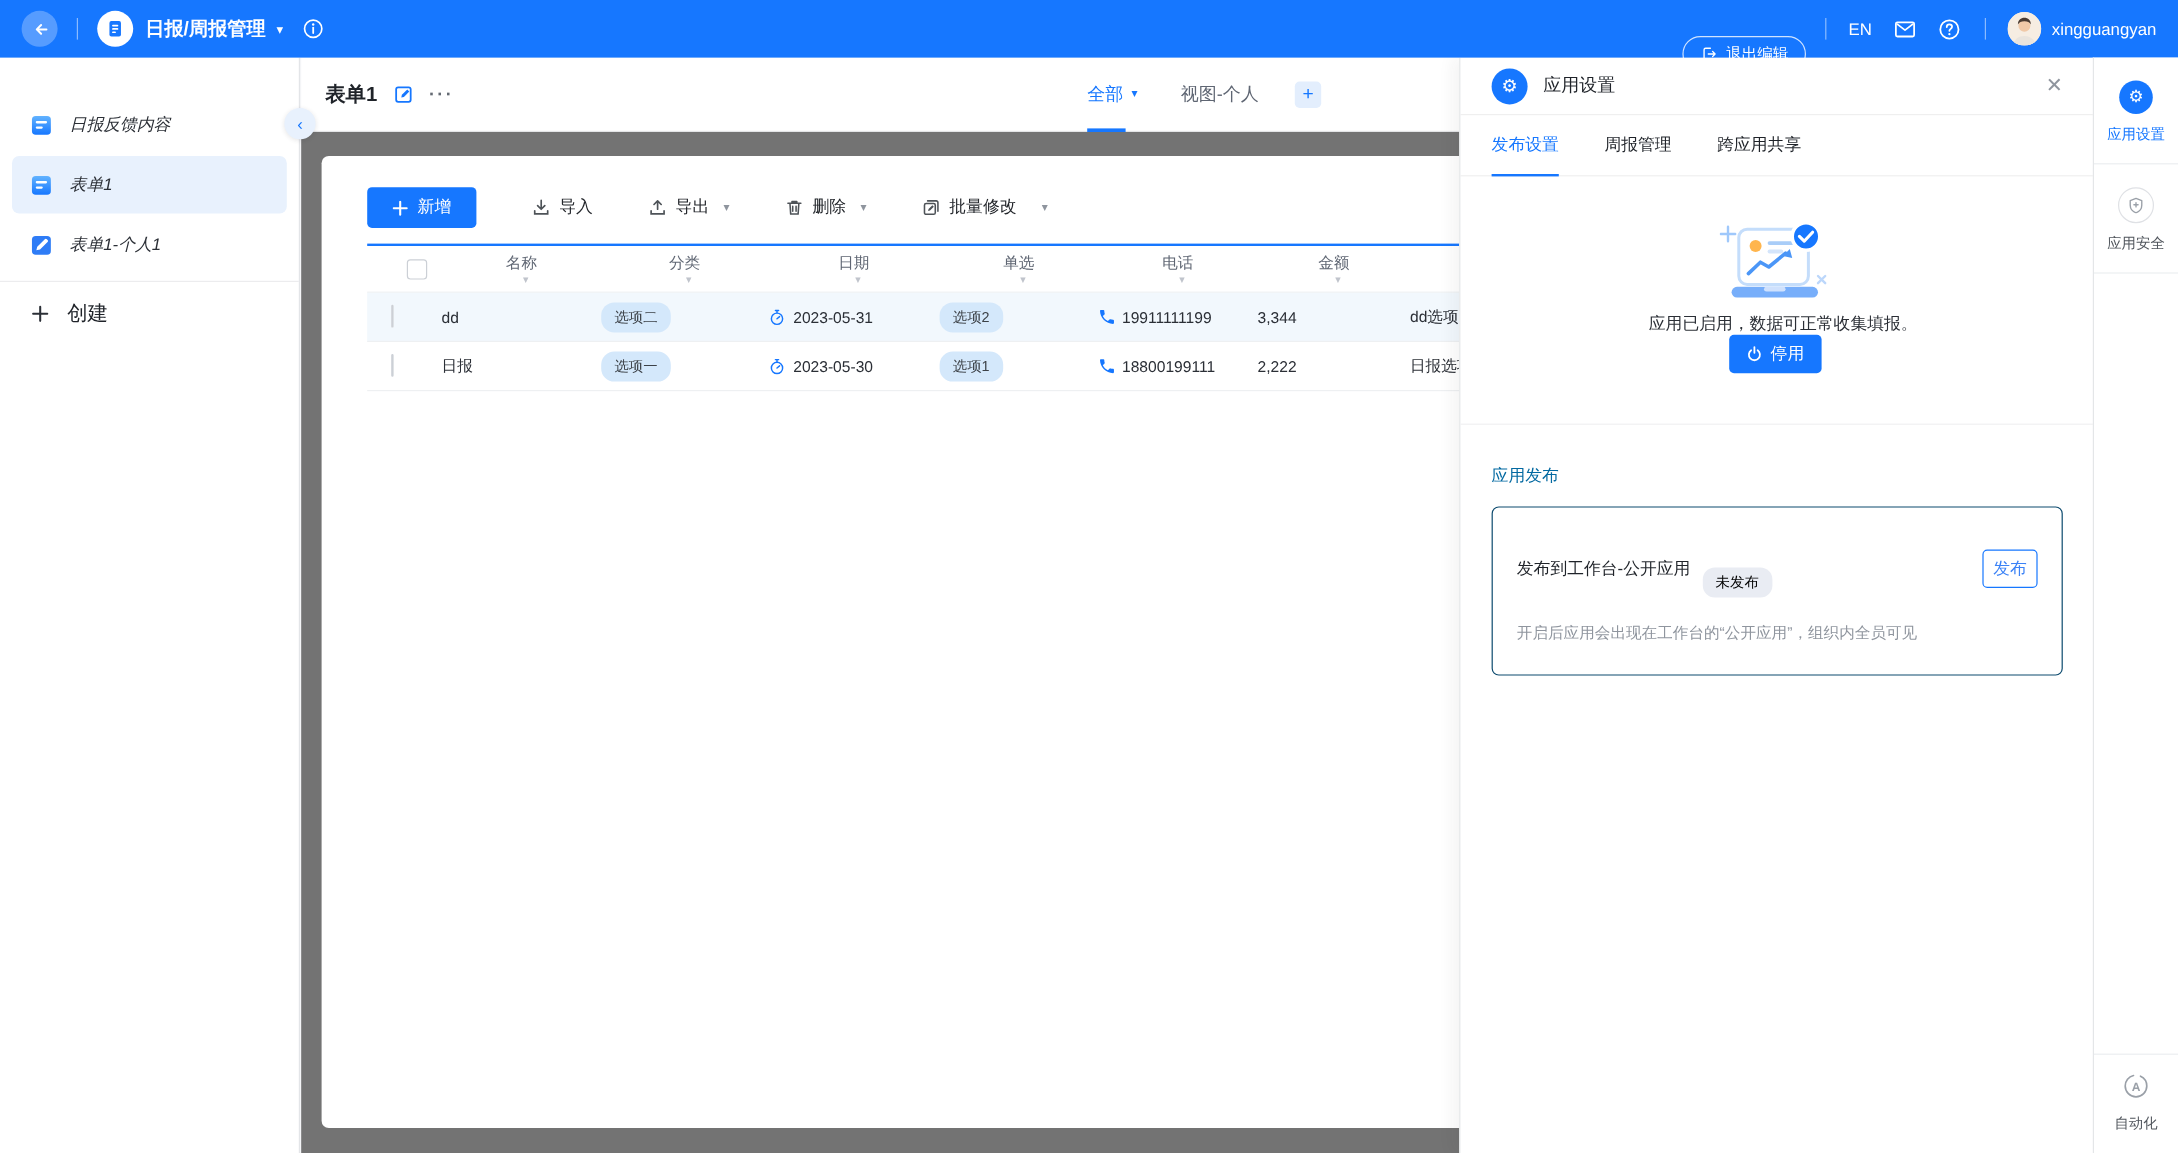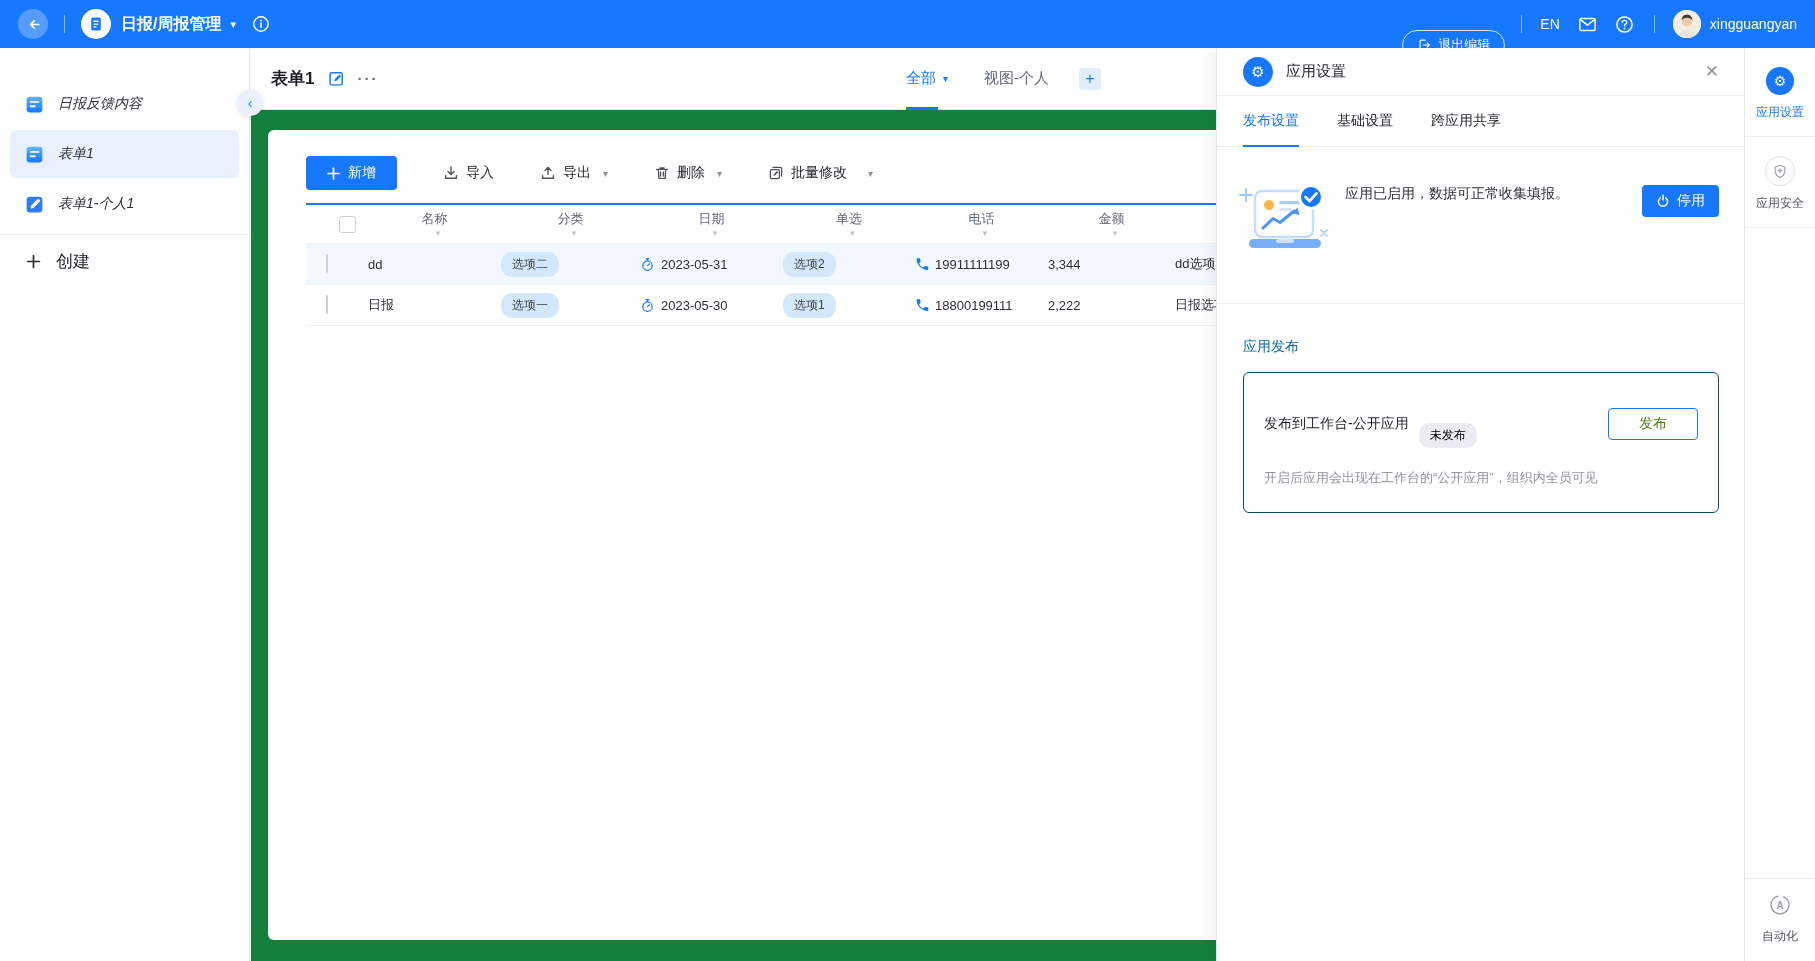--- a/index.html
+++ b/index.html
@@ -43,21 +43,21 @@
   .page-title{font-size:17px;font-weight:bold;color:#1f2329;}
   .edit-icon{margin-left:14px;cursor:pointer;}
   .more-dots{margin-left:12px;color:#646a73;font-size:15px;font-weight:bold;letter-spacing:2px;cursor:pointer;}
   .view-tabs{position:absolute;left:655px;top:0;bottom:0;display:flex;align-items:center;gap:36px;}
   .vtab{position:relative;height:100%;display:flex;align-items:center;gap:7px;font-size:15px;color:#5f6673;cursor:pointer;}
   .vtab.active{color:#1677ff;}
   .vtab.active::after{content:"";position:absolute;left:0;bottom:-1px;width:32px;height:3px;background:#1677ff;}
   .vtab .vcaret{font-size:10px;}
   .vadd{width:22px;height:22px;border-radius:4px;background:#e3eefd;color:#1677ff;display:flex;align-items:center;
         justify-content:center;font-size:16px;margin-left:-6px;cursor:pointer;}
-  .main-body{position:absolute;top:62px;left:0;right:0;bottom:0;background:#15803d;padding:20px 0 21px 17px;box-sizing:border-box;}
+  .main-body{position:absolute;top:62px;left:0;right:0;bottom:0;background:#737373;padding:20px 0 21px 17px;box-sizing:border-box;}
   .card{background:#fff;border-radius:6px;height:100%;box-sizing:border-box;overflow:hidden;}
 
   
   .toolbar{display:flex;align-items:center;gap:46px;padding:26px 0 0 38px;}
   .btn-primary{display:inline-flex;align-items:center;gap:8px;background:#1677ff;color:#fff;font-size:14px;height:34px;
                padding:0 21px;border-radius:4px;border:none;cursor:pointer;}
   .tool-item{display:flex;align-items:center;gap:7px;font-size:14px;color:#23262b;cursor:pointer;}
   .tool-caret{font-size:10px;color:#8f959e;margin-left:5px;}
 
   
@@ -78,32 +78,32 @@
          box-shadow:-6px 0 12px rgba(31,35,41,.05);z-index:15;box-sizing:border-box;}
   .panel-header{height:47px;display:flex;align-items:center;padding:0 26px;border-bottom:1px solid #efefef;}
   .panel-gear{width:30px;height:30px;border-radius:50%;background:#1677ff;color:#fff;display:flex;align-items:center;
               justify-content:center;font-size:15px;margin-right:13px;font-family:"DejaVu Sans",sans-serif;}
   .panel-title{font-size:15px;color:#1f2329;}
   .panel-close{margin-left:auto;color:#8f959e;font-size:17px;cursor:pointer;}
   .panel-tabs{display:flex;gap:38px;padding:0 26px;height:50px;align-items:center;border-bottom:1px solid #efefef;}
   .ptab{position:relative;height:100%;display:flex;align-items:center;font-size:14px;color:#1f2329;cursor:pointer;}
   .ptab.active{color:#1677ff;}
   .ptab.active::after{content:"";position:absolute;left:0;right:0;bottom:-1px;height:2px;background:#1677ff;}
-  .status-row{display:flex;align-items:flex-start;padding:38px 26px 0 22px;}
+  .status-row{display:flex;align-items:center;padding:38px 26px 0 22px;flex-direction:column;}
   .status-text{flex:1;margin-left:14px;font-size:14px;color:#2b2f36;}
   .btn-stop{display:inline-flex;align-items:center;gap:7px;background:#1677ff;color:#fff;border-radius:4px;height:32px;
             padding:0 14px;font-size:14px;border:none;cursor:pointer;}
   .panel-divider{border-top:1px solid #f0f1f2;margin-top:42px;}
   .section-title{font-size:14px;font-weight:normal;color:#0369a1;margin:34px 26px 0;}
   .publish-card{margin:16px 26px 0;border:1px solid #0c4a6e;border-radius:6px;padding:26px 20px 25px;}
   .pc-row1{display:flex;align-items:center;}
   .pc-title{font-size:14px;color:#1f2329;}
   .badge{background:#e9ecf3;color:#000000;font-size:12px;border-radius:10px;padding:4px 11px;margin-left:10px;margin-top:24px;}
-  .btn-publish{margin-left:auto;background:#fff;border:1px solid #1677ff;color:#4d7c0f;font-size:14px;border-radius:4px;
-               height:32px;padding:0 30px;cursor:pointer;}
+  .btn-publish{margin-left:auto;background:#fff;border:1px solid #1677ff;color:#3b82f6;font-size:14px;border-radius:4px;
+               height:32px;padding:0 8px;cursor:pointer;}
   .pc-desc{margin-top:21px;font-size:13px;color:#8f959e;}
 
   
   .rail{position:absolute;top:48px;right:0;bottom:0;width:71px;background:#fff;border-left:1px solid #e4e6e8;z-index:20;
         display:flex;flex-direction:column;box-sizing:border-box;}
   .rail-item{padding:19px 0 15px;text-align:center;border-bottom:1px solid #eceef0;cursor:pointer;}
   .rail-icon{width:28px;height:28px;border-radius:50%;margin:0 auto;display:flex;align-items:center;justify-content:center;}
   .rail-icon.fill{background:#1677ff;color:#fff;font-size:14px;font-family:"DejaVu Sans",sans-serif;}
   .rail-icon.ghost{border:1px solid #dfe1e5;}
   .rail-label{margin-top:9px;font-size:12px;color:#51565d;}
@@ -375,21 +375,21 @@
           <span>⚙</span>
         </div>
       <span class="panel-title">应用设置</span>
       <span class="panel-close">✕</span>
     </div>
     <div class="panel-tabs">
       <div class="ptab active">
           <span>发布设置</span>
         </div>
       <div class="ptab">
-          <span>基础设置</span>
+          <span>周报管理</span>
         </div>
       <div class="ptab">
           <span>跨应用共享</span>
         </div>
     </div>
 
     <div class="status-row">
       <svg width="92" height="76" viewBox="0 0 92 76">
         <path d="M7 4v12M1 10h12" stroke="#9fc8fb" stroke-width="2" stroke-linecap="round"></path>
         <rect x="16" y="6" width="58" height="46" rx="7" fill="#fff" stroke="#c4ddfb" stroke-width="2.5"></rect>

